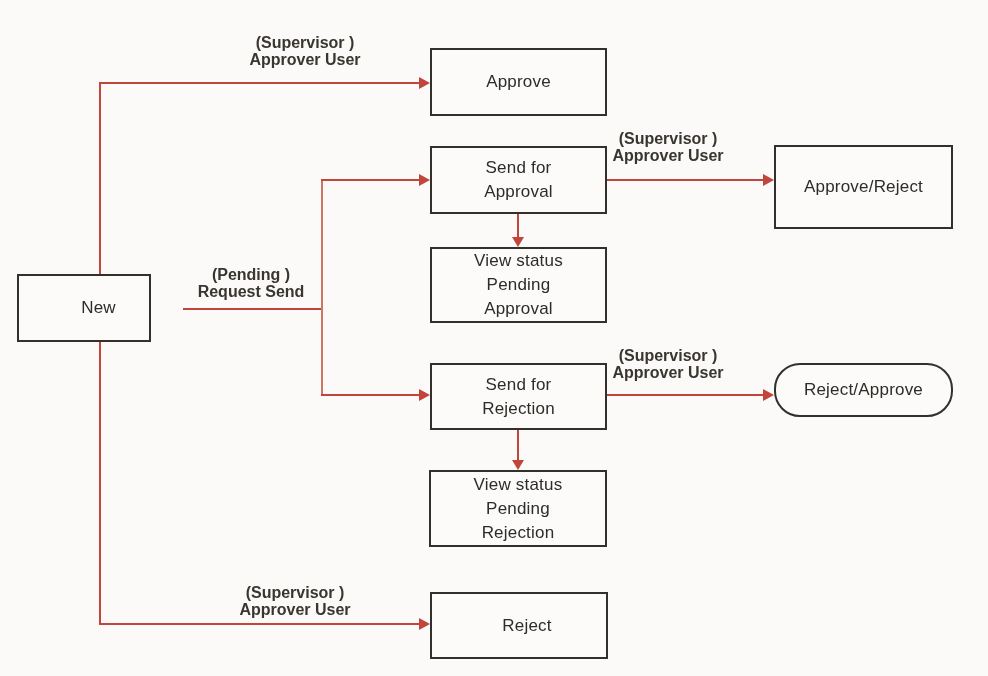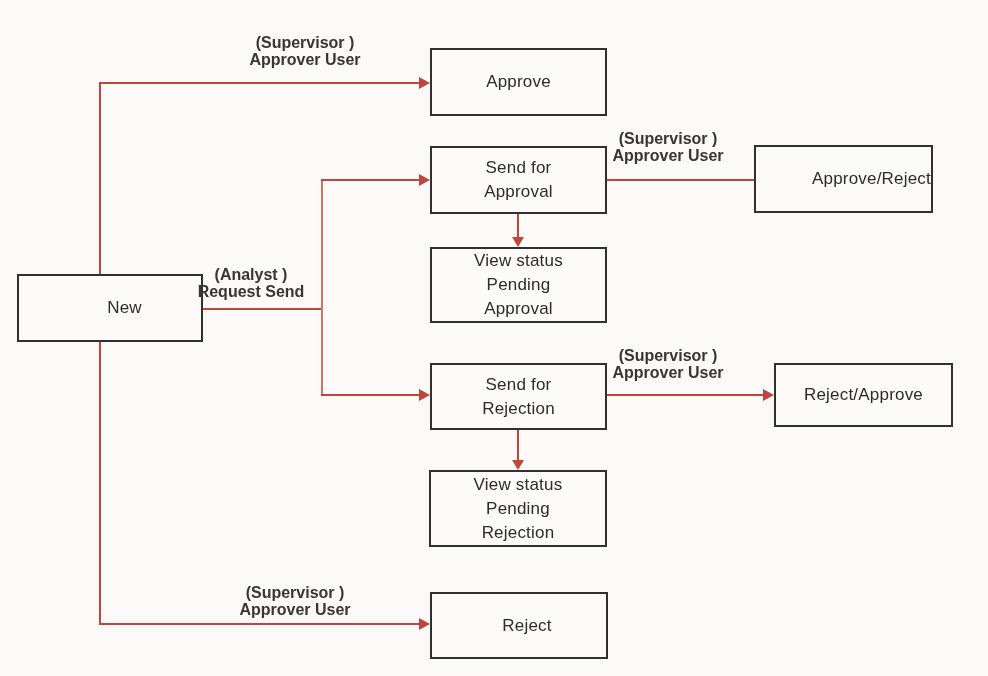--- a/index.html
+++ b/index.html
@@ -27,27 +27,27 @@
     text-align: center;
   }
   .node .node-label {
     font-weight: normal;
     font-size: 17px;
     line-height: 24px;
     color: var(--node-text, #2e2b28);
     white-space: pre-line;
     letter-spacing: 0.2px;
   }
-  .n-new            { left: 17px;  top: 274px; width: 186px; height: 68px; padding-left: 29px; }
+  .n-new            { left: 17px;  top: 274px; width: 134px; height: 68px; padding-left: 29px; }
   .n-approve        { left: 430px; top: 48px;  width: 177px; height: 68px; }
   .n-send-approval  { left: 430px; top: 146px; width: 177px; height: 68px; }
-  .n-approve-reject { left: 754px; top: 145px; width: 179px; height: 68px; justify-content: flex-end; }
+  .n-approve-reject { left: 774px; top: 145px; width: 179px; height: 84px; }
   .n-view-approval  { left: 430px; top: 247px; width: 177px; height: 76px; }
   .n-send-rejection { left: 430px; top: 363px; width: 177px; height: 67px; }
-  .n-reject-approve { left: 774px; top: 363px; width: 179px; height: 64px; }
+  .n-reject-approve { left: 774px; top: 363px; width: 179px; height: 54px; border-radius: 26px; }
   .n-view-rejection { left: 429px; top: 470px; width: 178px; height: 77px; }
   .n-reject         { left: 430px; top: 592px; width: 178px; height: 67px; padding-left: 16px; }
 
   
   .edge {
     position: absolute;
     background: var(--line, #c0453a);
   }
   .e-new-up    { left: 99px;  top: 82px;  width: 2px;   height: 194px; }
   .e-top       { left: 99px;  top: 82px;  width: 322px; height: 2px; }
@@ -161,21 +161,21 @@
   </div>
   <div class="node n-reject">
     <span class="node-label">Reject</span>
   </div>
 
   <div class="edge-label l-top">
     <div>(Supervisor )</div>
     <div>Approver User</div>
   </div>
   <div class="edge-label l-analyst">
-    <div>(Analyst )</div>
+    <div>(Pending )</div>
     <div>Request Send</div>
   </div>
   <div class="edge-label l-ar">
     <div>(Supervisor )</div>
     <div>Approver User</div>
   </div>
   <div class="edge-label l-ra">
     <div>(Supervisor )</div>
     <div>Approver User</div>
   </div>

